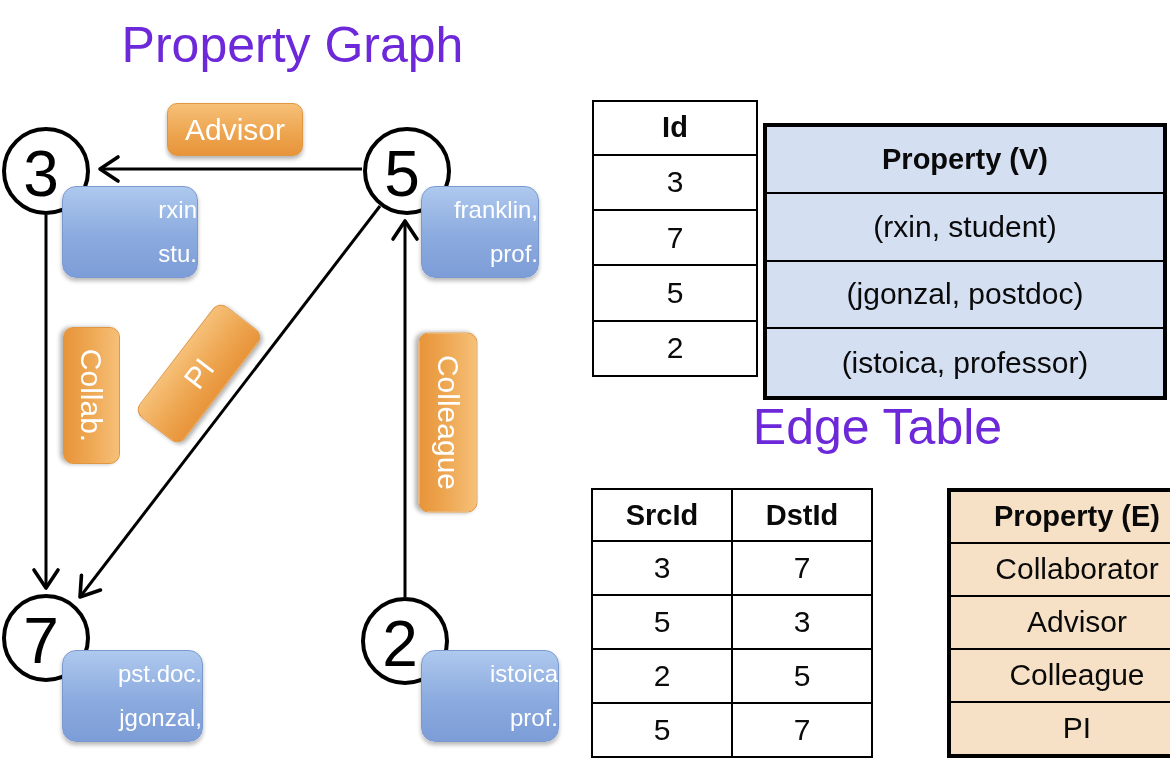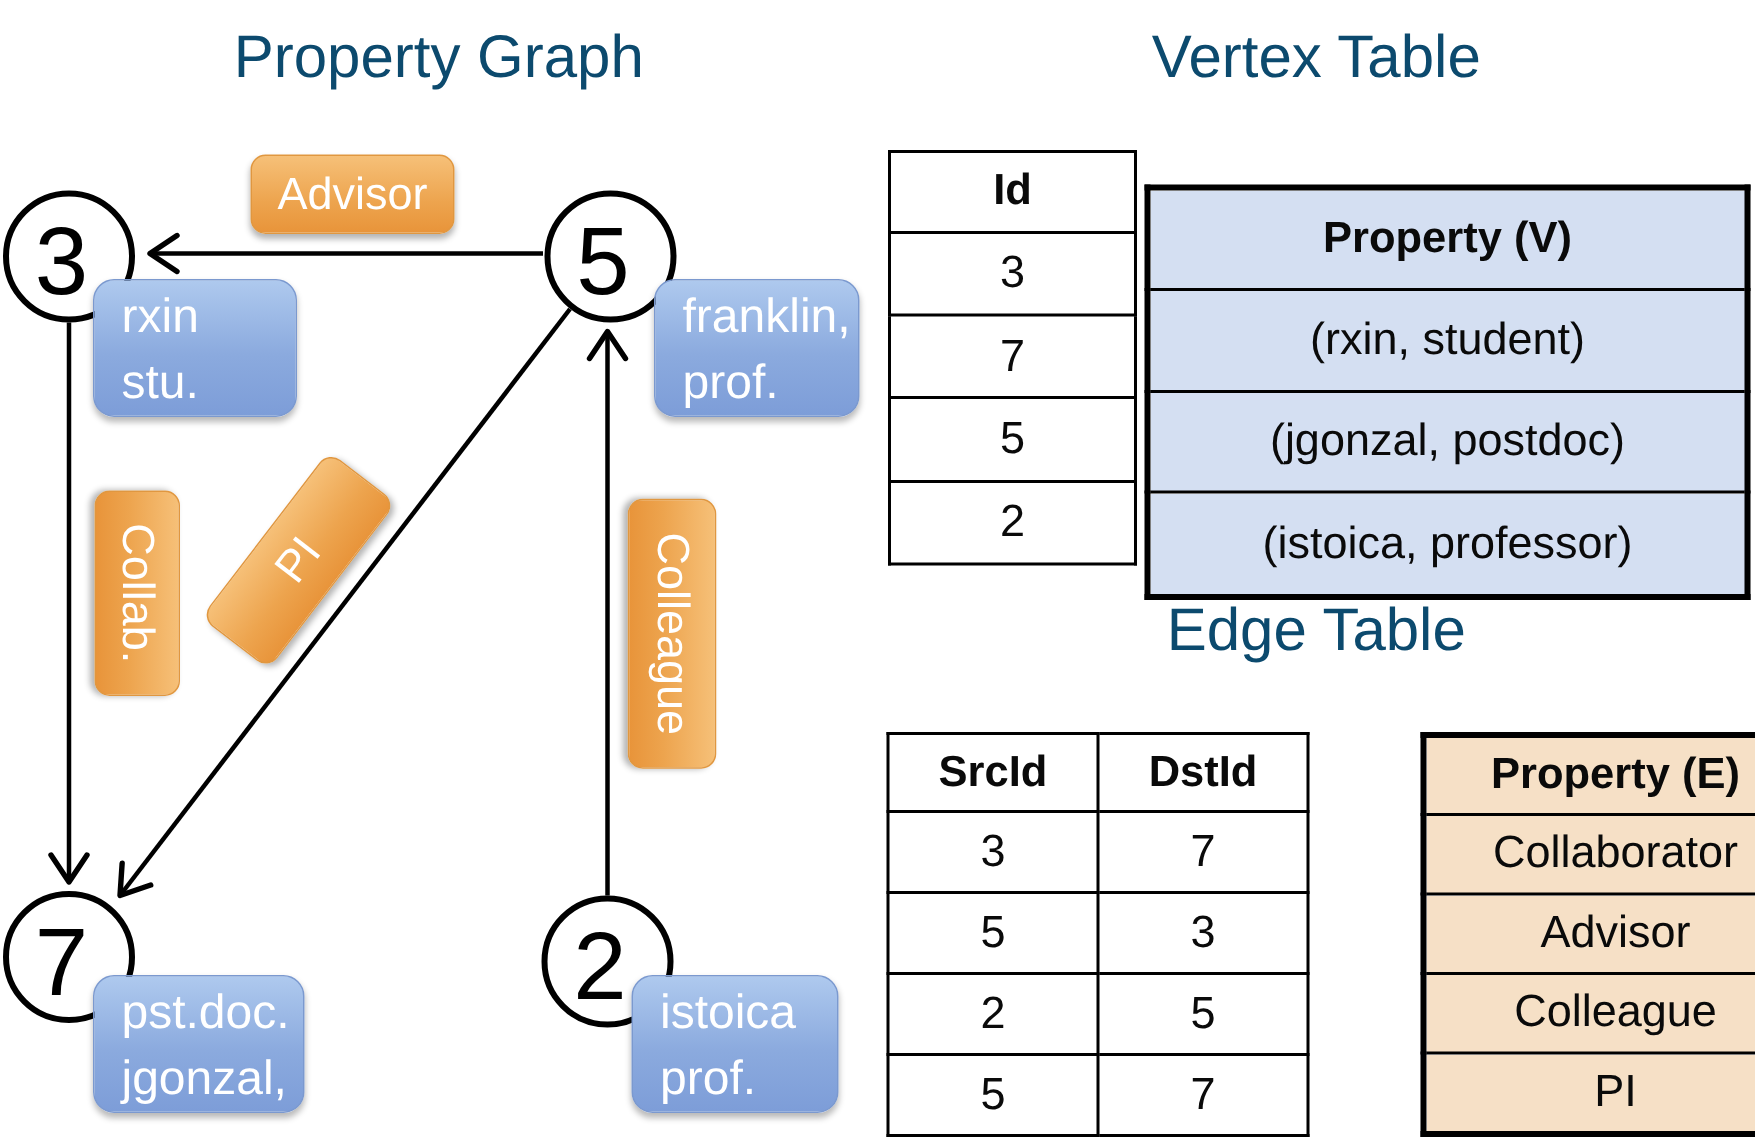--- a/index.html
+++ b/index.html
@@ -1,21 +1,21 @@
 <!DOCTYPE html>
 <html><head>
 <meta charset="utf-8">
 <style>
   html,body { margin:0; padding:0; background:#ffffff; }
   body { width:1170px; height:760px; font-family:"Liberation Sans", sans-serif; }
   .canvas { position:relative; width:1170px; height:760px; overflow:hidden; background:#fff; }
 
   
-  .big-title { position:absolute; margin:0; text-align:center; color:#0c4a6e;
-               font-weight:300; font-size:40px; letter-spacing:0px; white-space:nowrap; }
+  .big-title { position:absolute; margin:0; text-align:center; color:#6d28d9;
+               font-weight:300; font-size:50px; letter-spacing:0px; white-space:nowrap; }
   #graph-title   { left:0px;   top:16px;  width:585px; }
   #vertex-title  { left:585px; top:16px;  width:585px; }
   #edge-title    { left:585px; top:398px; width:585px; }
 
   
   #edges-svg { position:absolute; left:0; top:0; width:585px; height:760px; z-index:1; }
 
   .node { position:absolute; width:88px; height:88px; box-sizing:border-box;
           border:4px solid #000; border-radius:50%; background:#fff; z-index:2;
           display:flex; align-items:center; justify-content:center; }
@@ -31,24 +31,24 @@
            color:#fff; display:flex; align-items:center; justify-content:center;
            font-size:30px; font-weight:300; white-space:nowrap; }
   #pill-advisor   { left:167px; top:103px; width:136px; height:53px; }
   #pill-collab    { left:23px;  top:367px; width:137px; height:57px; transform:rotate(90deg); }
   #pill-pi        { left:129px; top:345px; width:140px; height:57px; transform:rotate(-52.5deg); }
   #pill-colleague { left:358px; top:393px; width:180px; height:59px; transform:rotate(90deg); }
 
   .vpill { position:absolute; z-index:3; box-sizing:border-box; border-radius:14px;
            background:linear-gradient(180deg,#aec9ee 0%,#8baade 55%,#7d9dd8 100%);
            border:1px solid #7b99cf; box-shadow:0 3px 4px rgba(0,0,0,0.28);
-           color:#fff; font-size:32px; font-weight:300; line-height:44px;
-           padding-left:18px; display:flex; flex-direction:column; justify-content:center; }
+           color:#fff; font-size:24px; font-weight:300; line-height:44px;
+           padding-left:18px; display:flex; flex-direction:column; justify-content:center;align-items:flex-end; }
   #pill-rxin     { left:62px;  top:186px; width:136px; height:92px; }
-  #pill-franklin { left:436px; top:186px; width:137px; height:92px; }
+  #pill-franklin { left:421px; top:186px; width:118px; height:92px; }
   #pill-jgonzal  { left:62px;  top:650px; width:141px; height:92px; }
   #pill-istoica  { left:421px; top:650px; width:138px; height:92px; }
 
   
   .tbl-wrap { position:absolute; }
   table.grid { border-collapse:collapse; width:100%; height:100%; table-layout:fixed; }
   table.grid td, table.grid th { border:2px solid #000; text-align:center; vertical-align:middle;
            font-weight:300; font-size:30px; color:#0a0a0a; padding:0; overflow:hidden; white-space:nowrap; }
   table.grid th { font-weight:bold; font-size:29px; }
 
@@ -117,21 +117,20 @@
   </div>
   <div class="vpill" id="pill-jgonzal">
     <span>pst.doc.</span>
     <span>jgonzal,</span>
   </div>
   <div class="vpill" id="pill-istoica">
     <span>istoica</span>
     <span>prof.</span>
   </div>
 
-  <h1 class="big-title" id="vertex-title">Vertex Table</h1>
 
   <div class="tbl-wrap" id="vertex-id-wrap">
     <table class="grid">
       <tbody>
           <tr>
             <th>Id</th>
           </tr>
       <tr>
             <td>3</td>
           </tr>

